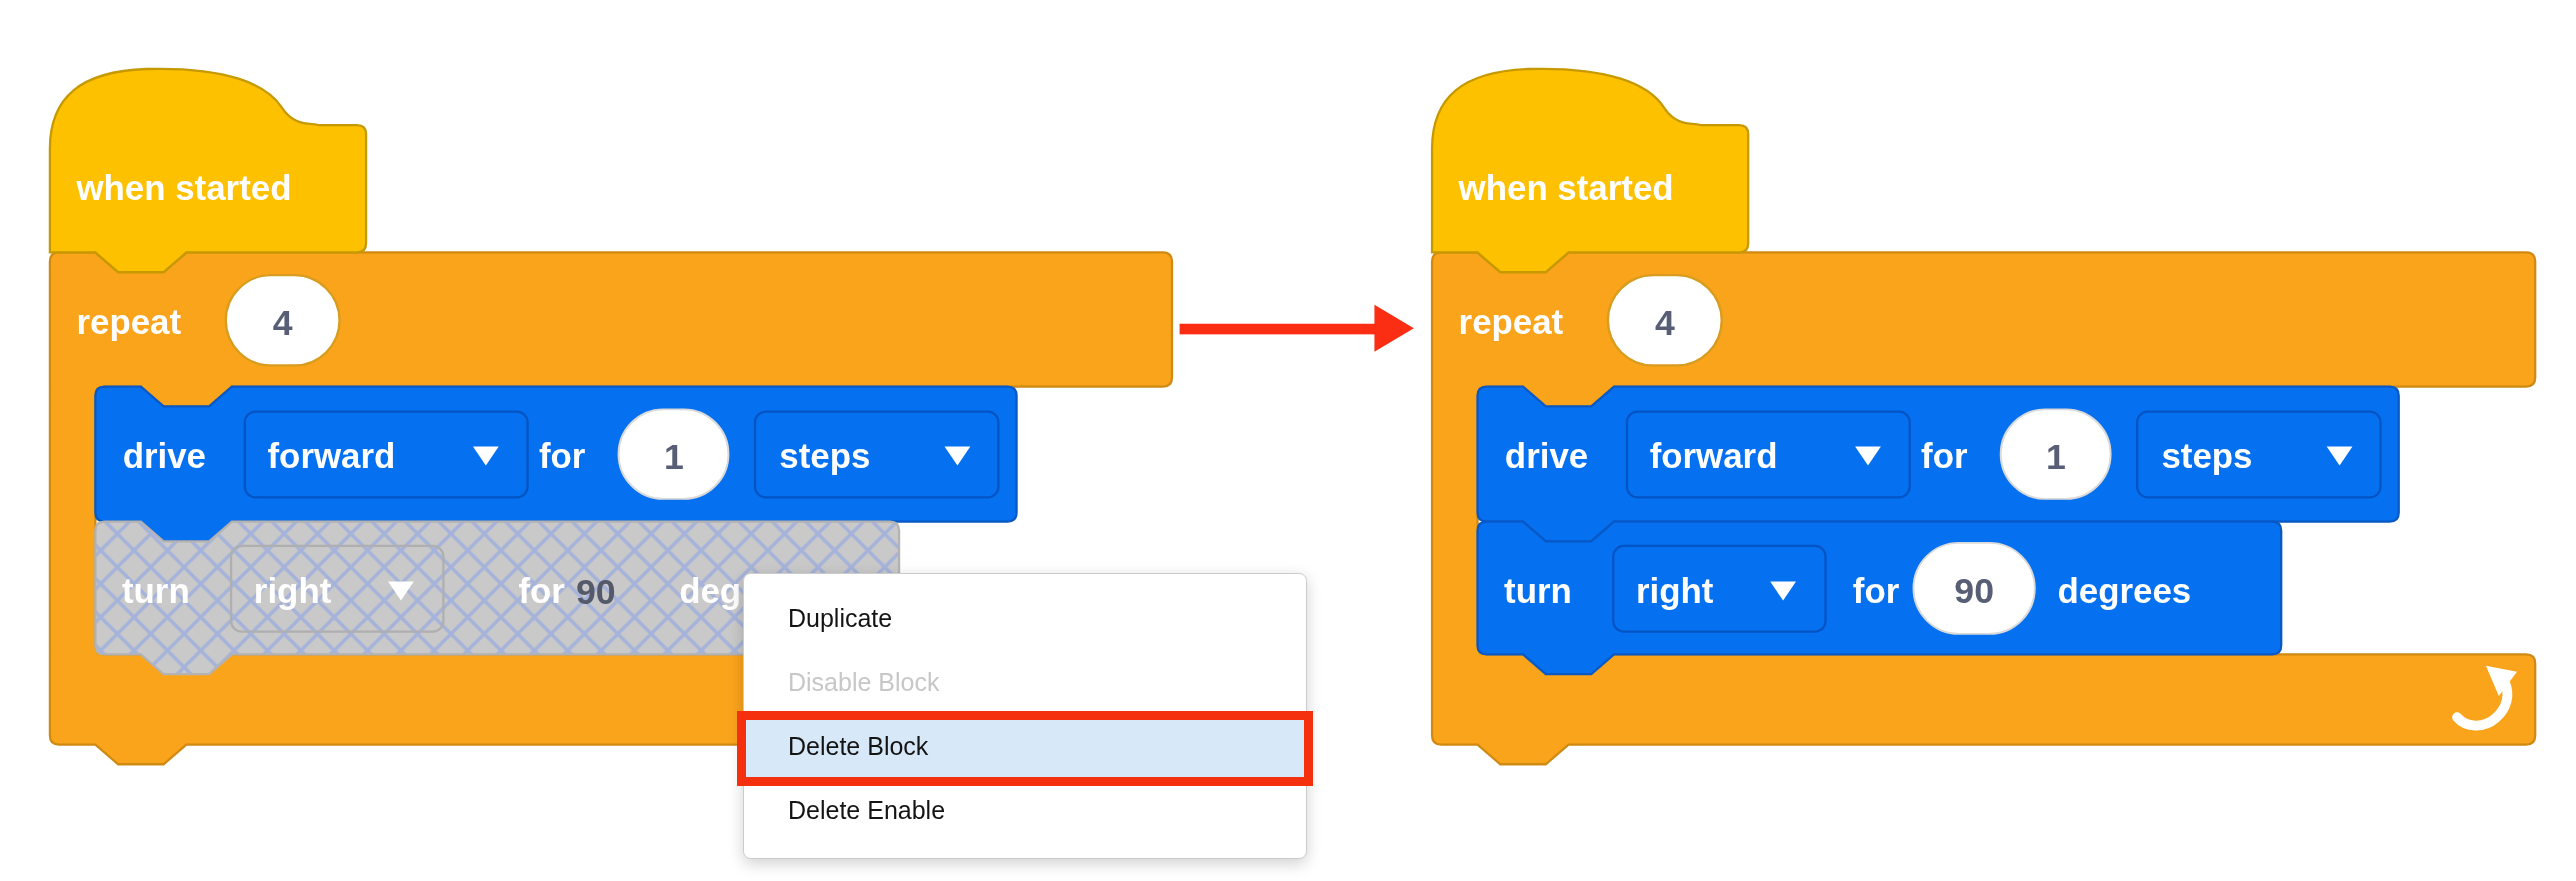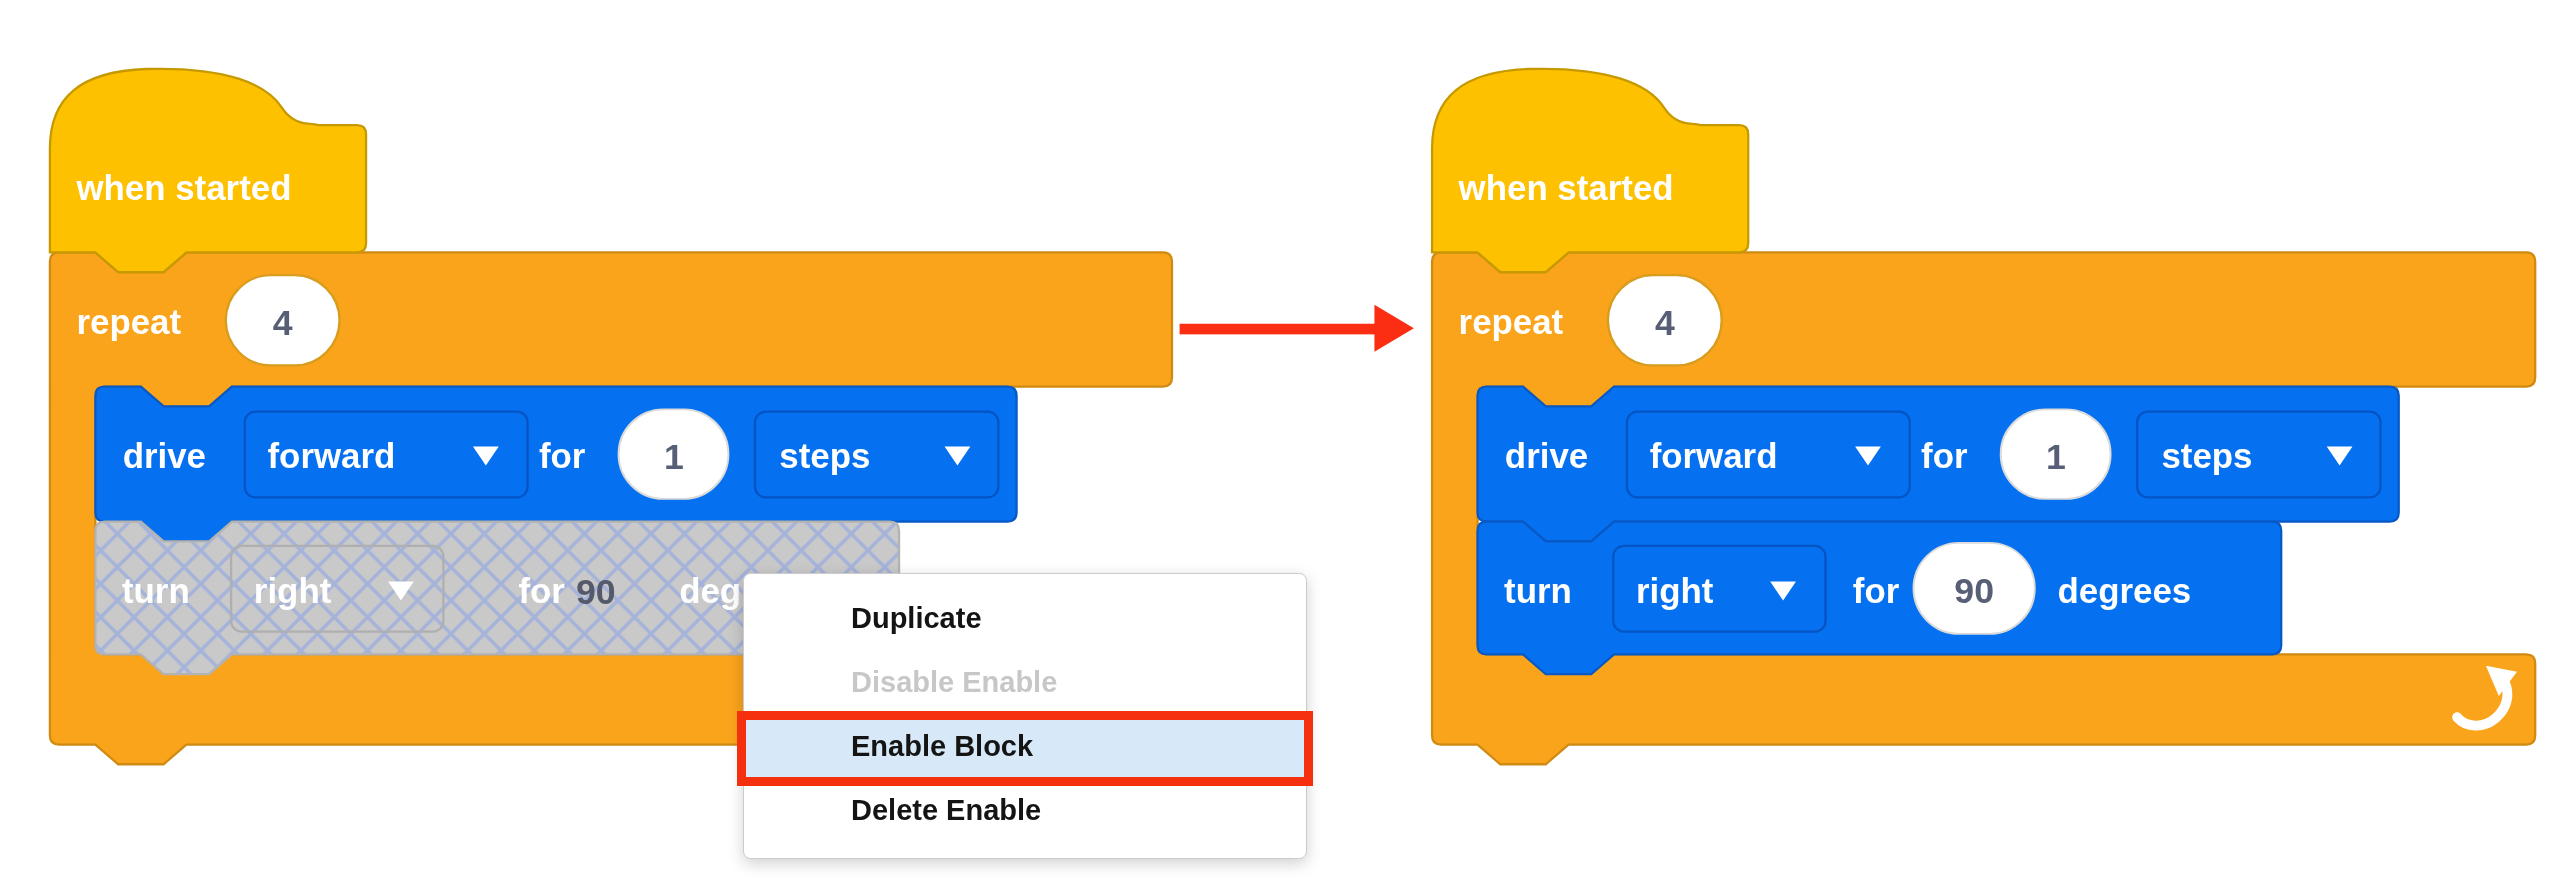--- a/index.html
+++ b/index.html
@@ -7,22 +7,22 @@
           font-family:"Liberation Sans",sans-serif;}
   svg text{font-family:"Liberation Sans",sans-serif;font-weight:700;font-size:46px;fill:#ffffff;
            dominant-baseline:central;user-select:none;}
   svg text.num{fill:#575E75;text-anchor:middle;font-size:47px;}
   svg text.numdis{fill:#555A6B;text-anchor:middle;font-size:47px;}
   
   .menu{position:absolute;left:743px;top:573px;width:564px;height:286px;box-sizing:border-box;
         background:#ffffff;border:1.5px solid #CBCBCB;border-radius:7.6px;
         box-shadow:0 4.6px 15px rgba(0,0,0,0.18);padding:12px 0 15px 0;
         display:flex;flex-direction:column;z-index:5;}
-  .menu-item{height:64px;display:flex;align-items:center;padding-left:107px;
-             font-size:29px;font-weight:700;color:#141414;box-sizing:border-box;}
+  .menu-item{height:64px;display:flex;align-items:center;padding-left:44px;
+             font-size:25px;font-weight:400;color:#141414;box-sizing:border-box;}
   .menu-item.disabled{color:#C7C7C7;}
   .menu-item.highlighted{background:#D7E8F8;position:relative;}
   .red-box{position:absolute;left:-6px;right:-6px;top:-5.3px;bottom:-5.3px;
            border:9px solid #F5300F;pointer-events:none;z-index:6;}
 </style>
 </head>
 <body>
 
 <div id="canvas">
 
@@ -122,21 +122,21 @@
     <text x="620" y="779">for</text>
     <rect x="700" y="716" width="160" height="120" rx="60" fill="#ffffff" stroke="#DADADA" stroke-width="2.5"></rect>
     <text class="num" x="780" y="779">90</text>
     <text x="890" y="779">degrees</text>
   </g>
 </svg>
 
 
 <div class="menu">
   <div class="menu-item">Duplicate</div>
-  <div class="menu-item disabled">Disable Enable</div>
-  <div class="menu-item highlighted">Enable Block</div>
+  <div class="menu-item disabled">Disable Block</div>
+  <div class="menu-item highlighted">Delete Block</div>
   <div class="menu-item">Delete Enable</div>
 </div>
 
 <div class="red-box" style="left:737px;top:711px;width:576px;height:75px;box-sizing:border-box;"></div>
 
 </div>
 
 
 </body></html>

